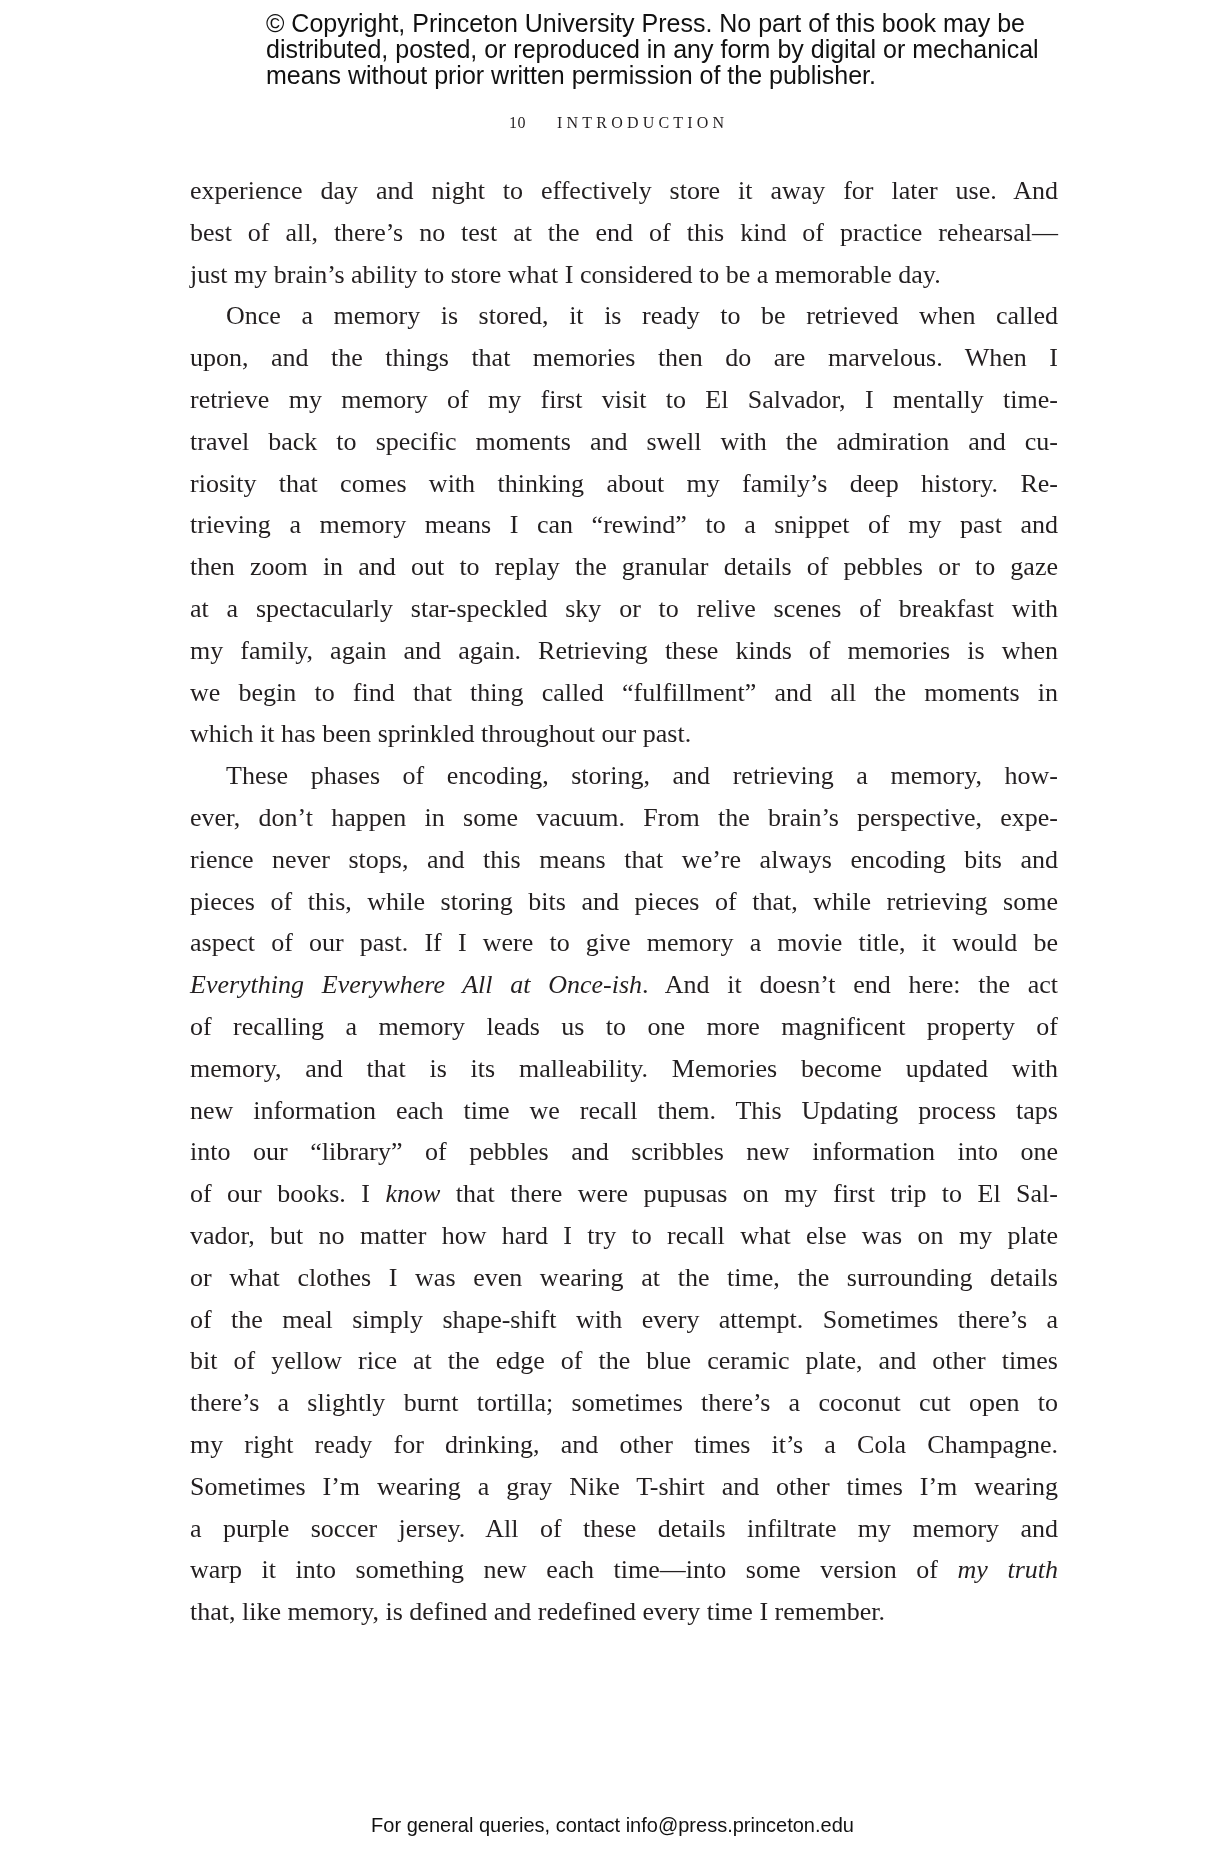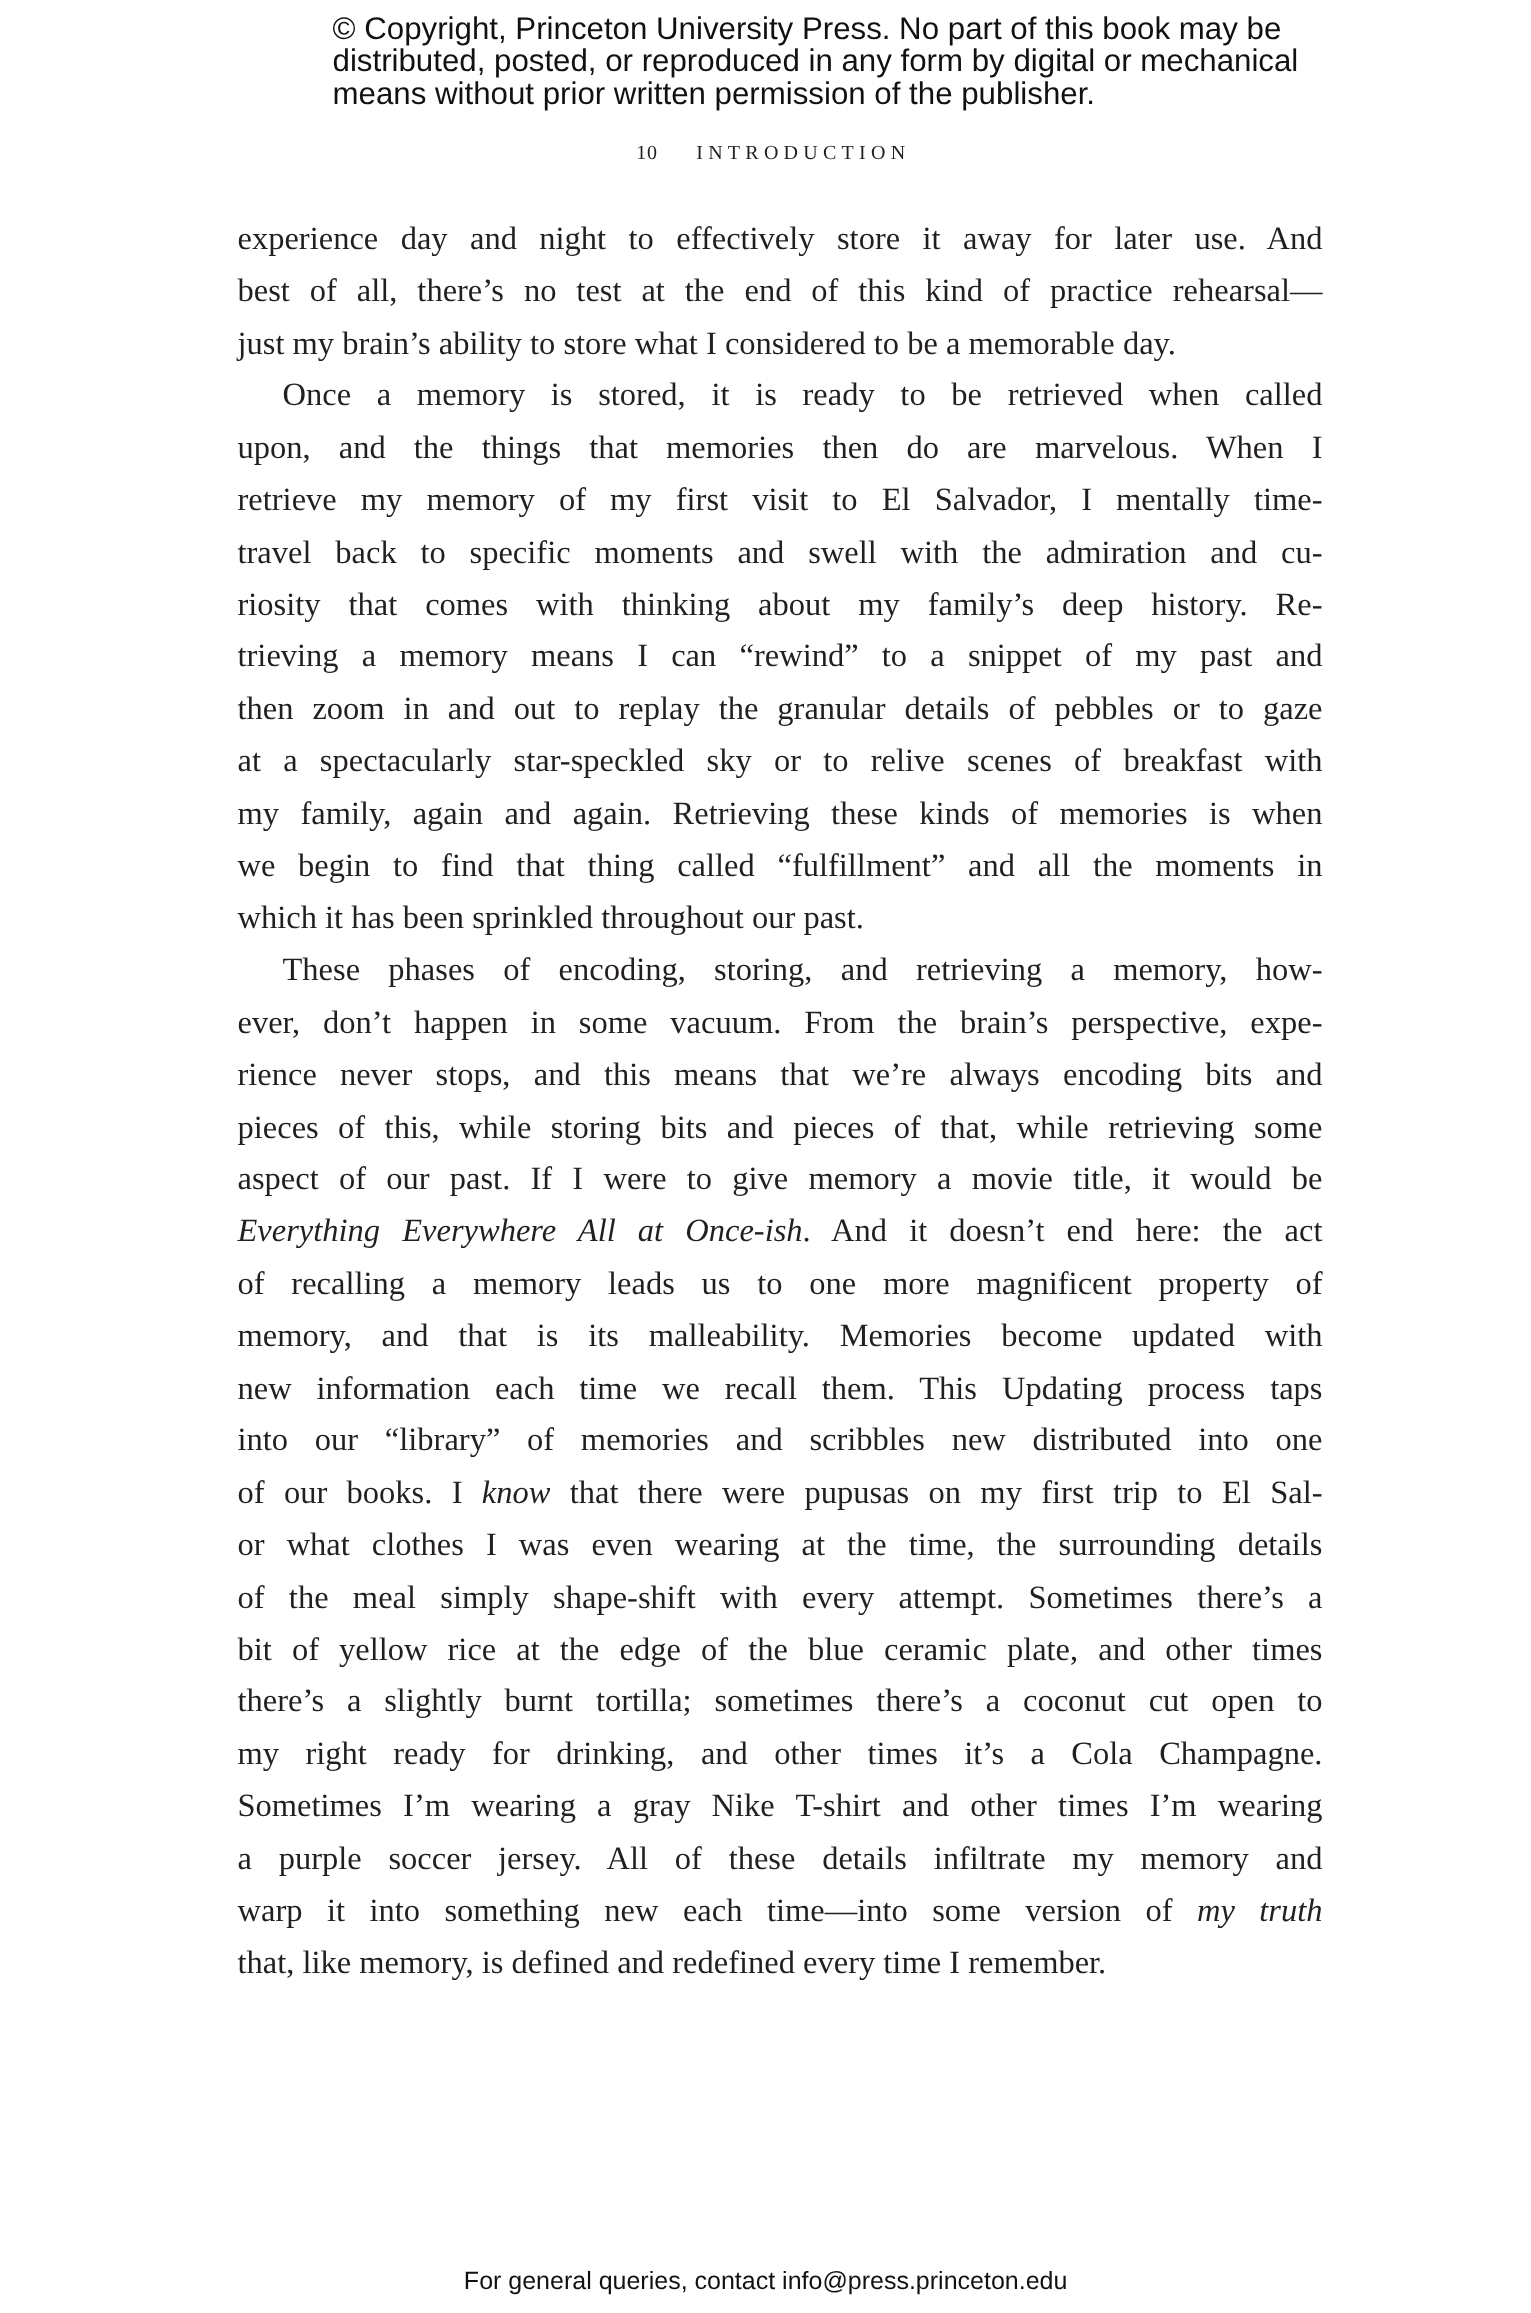--- a/index.html
+++ b/index.html
@@ -62,22 +62,23 @@
 
   <div class="line indent">These phases of encoding, storing, and retrieving a memory, how-</div>
   <div class="line">ever, don’t happen in some vacuum. From the brain’s perspective, expe-</div>
   <div class="line">rience never stops, and this means that we’re always encoding bits and</div>
   <div class="line">pieces of this, while storing bits and pieces of that, while retrieving some</div>
   <div class="line">aspect of our past. If I were to give memory a movie title, it would be</div>
   <div class="line"><span class="it">Everything Everywhere All at Once-ish</span><span>. And it doesn’t end here: the act</span></div>
   <div class="line">of recalling a memory leads us to one more magnificent property of</div>
   <div class="line">memory, and that is its malleability. Memories become updated with</div>
   <div class="line">new information each time we recall them. This Updating process taps</div>
-  <div class="line">into our “library” of memories and scribbles new distributed into one</div>
+  <div class="line">into our “library” of pebbles and scribbles new information into one</div>
   <div class="line"><span>of our books. I </span><span class="it">know</span><span> that there were pupusas on my first trip to El Sal-</span></div>
+  <div class="line">vador, but no matter how hard I try to recall what else was on my plate</div>
   <div class="line">or what clothes I was even wearing at the time, the surrounding details</div>
   <div class="line">of the meal simply shape-shift with every attempt. Sometimes there’s a</div>
   <div class="line">bit of yellow rice at the edge of the blue ceramic plate, and other times</div>
   <div class="line">there’s a slightly burnt tortilla; sometimes there’s a coconut cut open to</div>
   <div class="line">my right ready for drinking, and other times it’s a Cola Champagne.</div>
   <div class="line">Sometimes I’m wearing a gray Nike T-shirt and other times I’m wearing</div>
   <div class="line">a purple soccer jersey. All of these details infiltrate my memory and</div>
   <div class="line"><span>warp it into something new each time—into some version of </span><span class="it">my truth</span></div>
   <div class="line last">that, like memory, is defined and redefined every time I remember.</div>
 </div>

